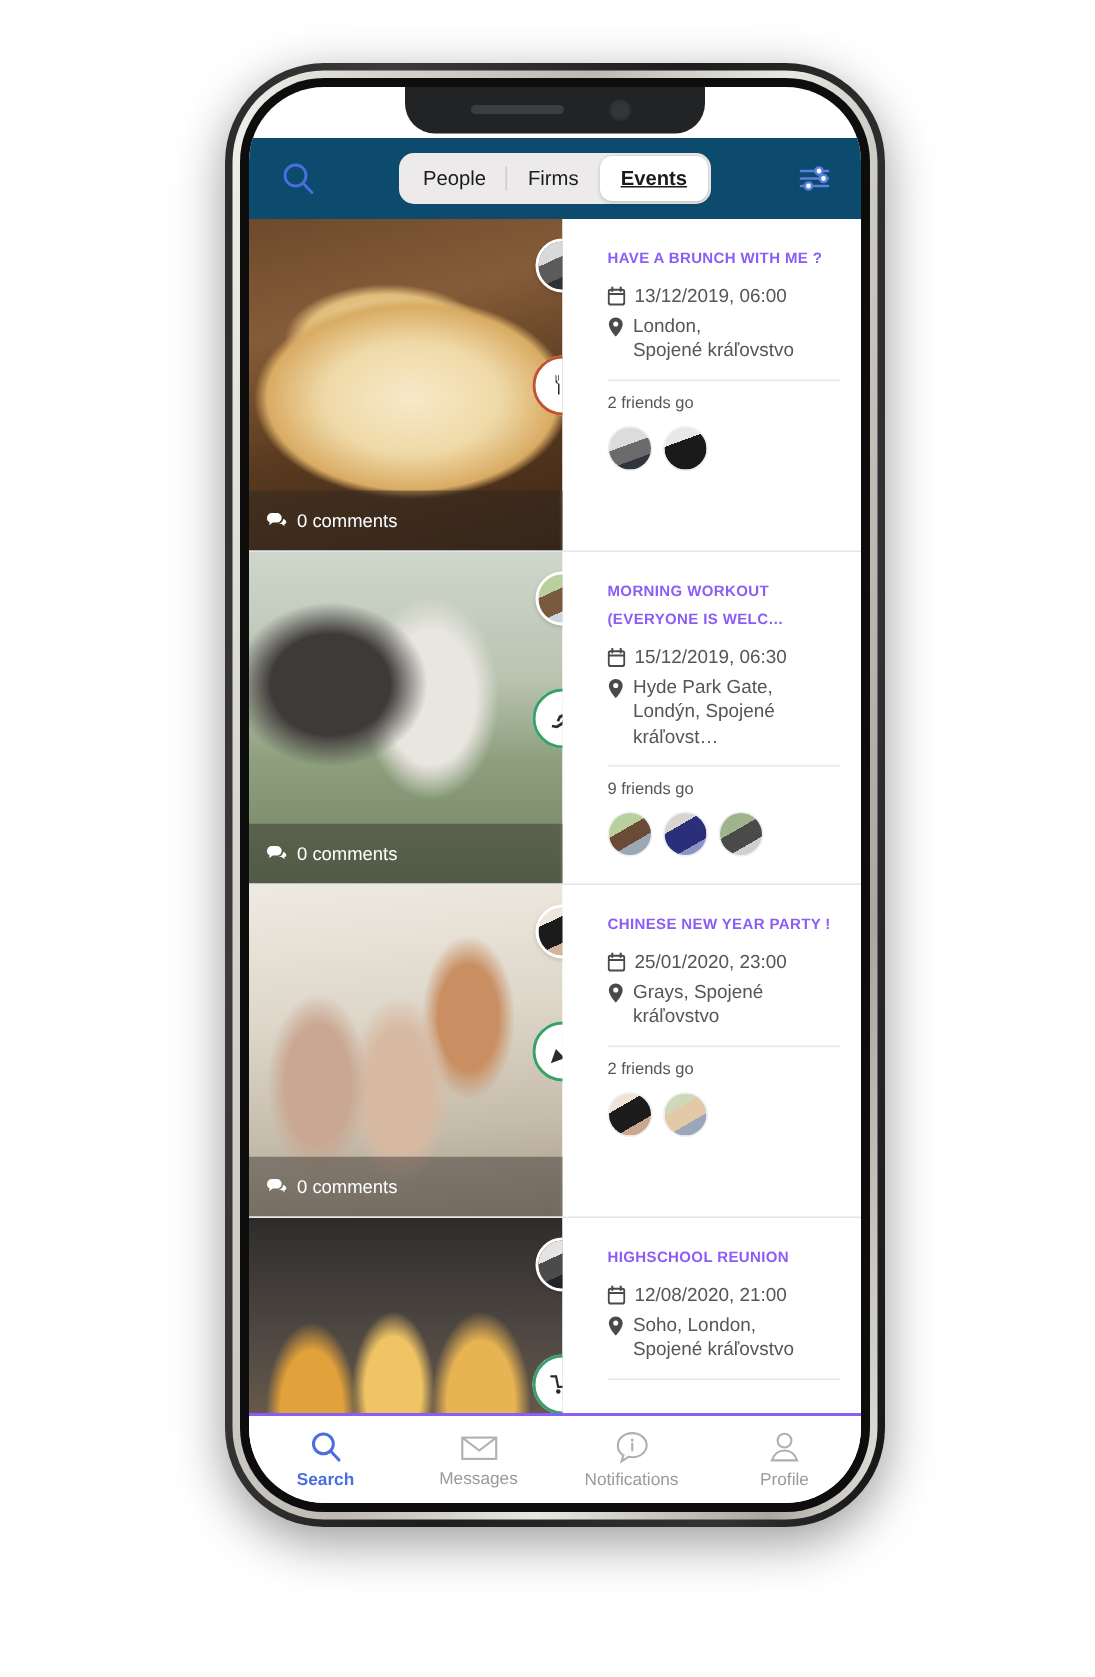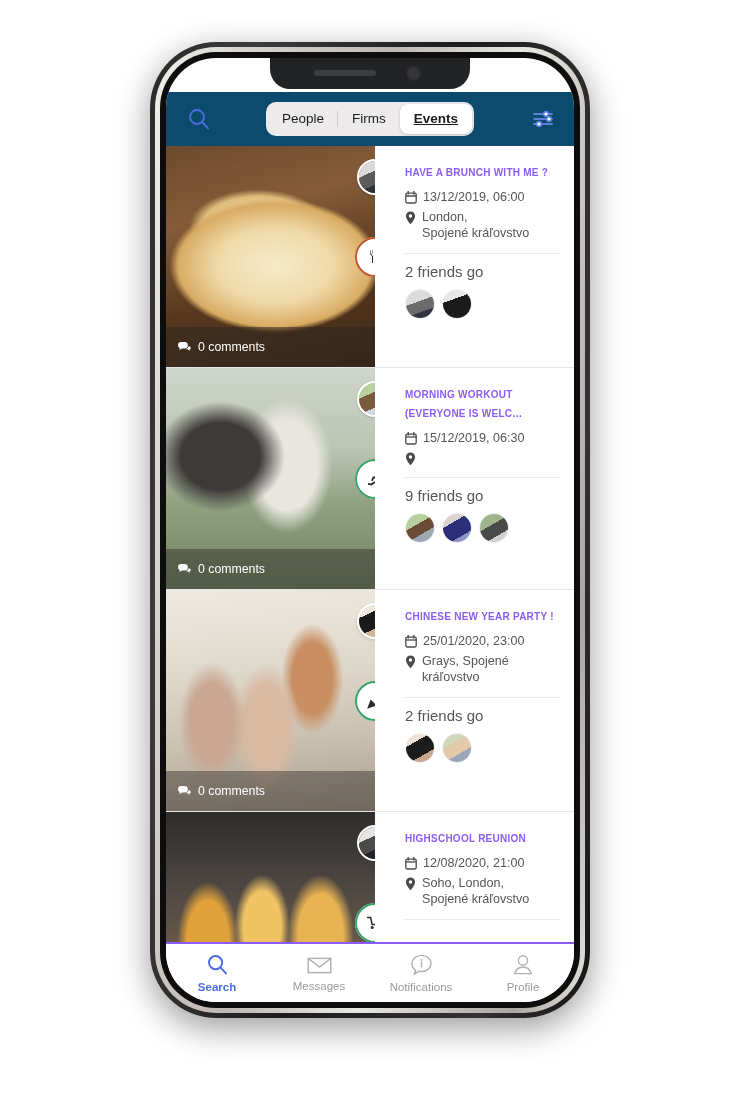--- a/index.html
+++ b/index.html
@@ -120,21 +120,21 @@
     flex:1; padding: 17px 14px 12px 30px; position:relative; min-width:0;
   }
   .evt-title {
     color:#8b5cf6; font-size:10px; font-weight:bold; line-height:19px;
     letter-spacing:.25px; margin-bottom:7px;
     text-transform:uppercase;
   }
   .meta-row { display:flex; align-items:flex-start; gap:6px; margin-top:3px; }
   .meta-text { font-size:12.6px; color:#53565a; line-height:16.5px; }
   .divider { height:1px; background:#e8e8e8; margin:11px 0 9px 0; }
-  .friends-label { font-size:15px; color:#53565a; margin-bottom:9px; }
+  .friends-label { font-size:11px; color:#53565a; margin-bottom:9px; }
   .friends-row { display:flex; gap:7px; }
   .fav {
     width:30px; height:30px; border-radius:50%; overflow:hidden;
     border:1px solid #efefef; flex:0 0 30px;
   }
   .fav > div { width:100%; height:100%; }
 
   
   .author-av {
     position:absolute; right:-18px; top:13px; width:36px; height:36px;
@@ -348,20 +348,24 @@
               <line x1="3.2" y1="0.6" x2="3.2" y2="3" stroke="#4a4a4a" stroke-width="1.4" stroke-linecap="round"></line>
               <line x1="8.8" y1="0.6" x2="8.8" y2="3" stroke="#4a4a4a" stroke-width="1.4" stroke-linecap="round"></line>
             </svg>
             <span class="meta-text">15/12/2019, 06:30</span>
           </div>
           <div class="meta-row">
             <svg width="11" height="14" viewBox="0 0 11 14" style="margin-top:2px;flex:0 0 11px">
               <path d="M5.5 0.6C2.9.6.9 2.6.9 5.1c0 3.4 4.6 8.3 4.6 8.3s4.6-4.9 4.6-8.3C10.1 2.6 8.1.6 5.5.6z" fill="#4a4a4a"></path>
               <circle cx="5.5" cy="5" r="1.7" fill="#ffffff"></circle>
             </svg>
+            <span class="meta-text">
+              <span>Hyde Park Gate,</span><br>
+              <span>Londýn, Spojené kráľovst…</span>
+            </span>
           </div>
           <div class="divider"></div>
           <div class="friends-label">9 friends go</div>
           <div class="friends-row">
             <span class="fav">
                 <div class="fa-m3"></div>
               </span>
             <span class="fav">
                 <div class="fa-m4"></div>
               </span>

